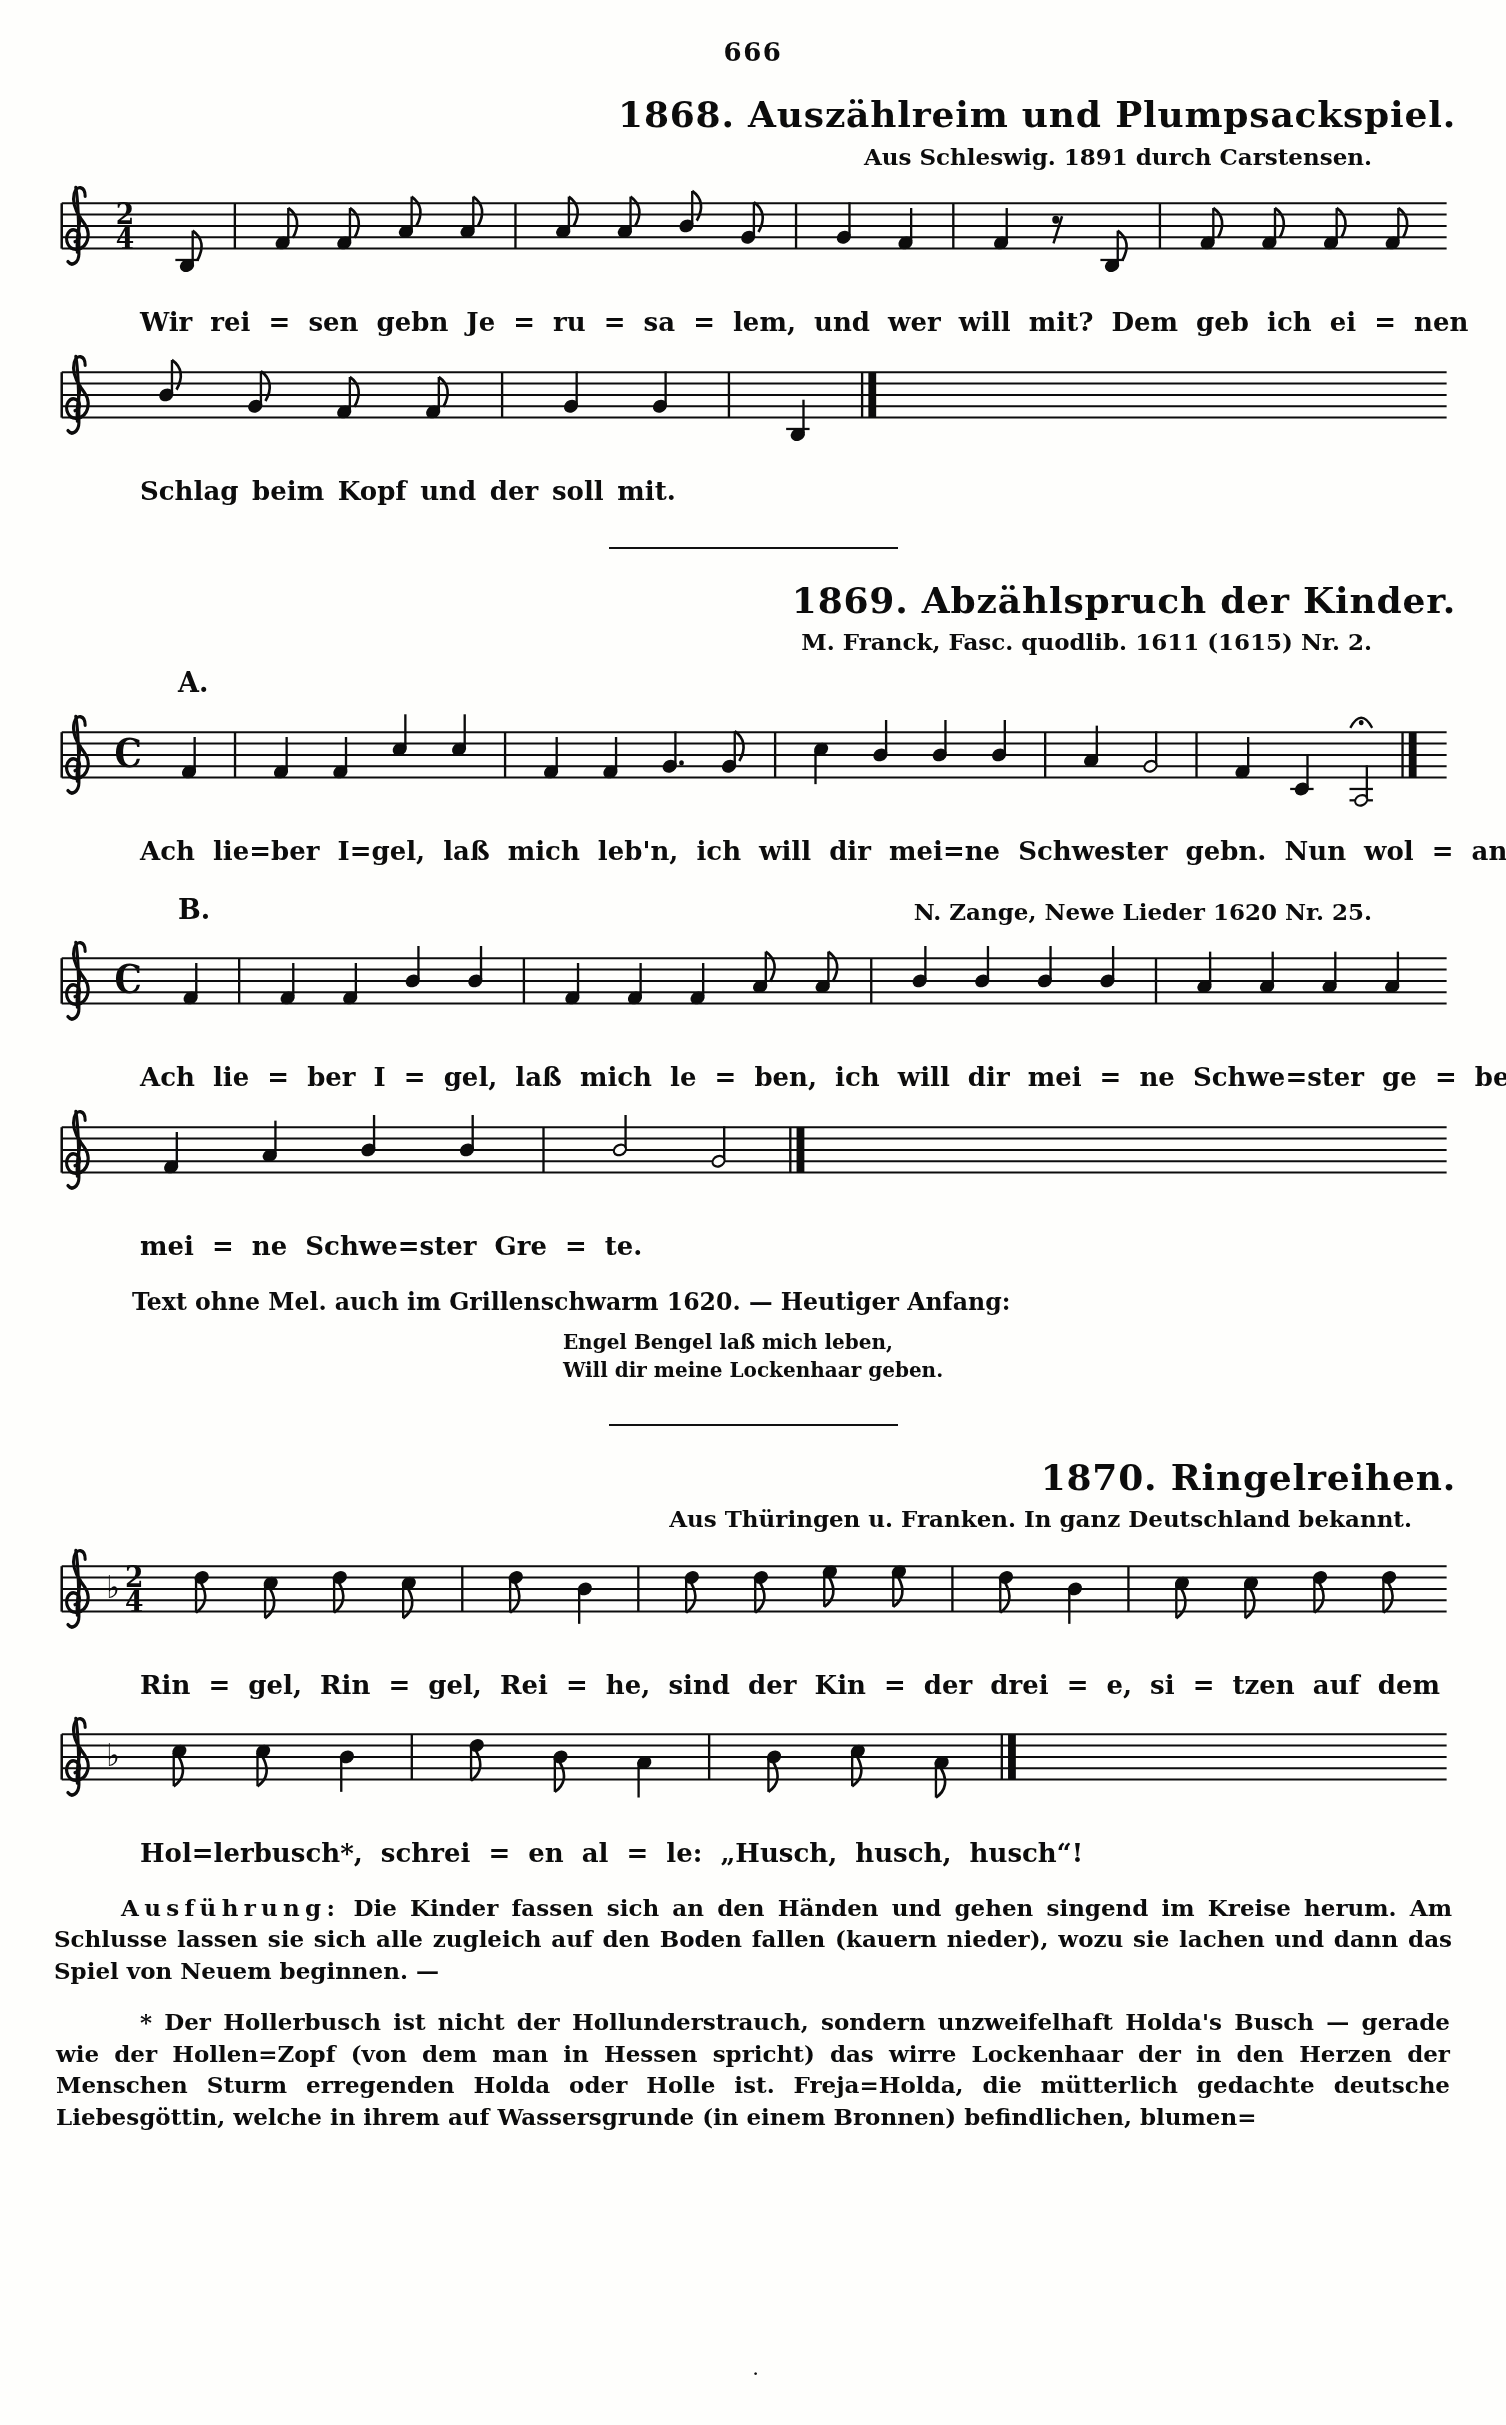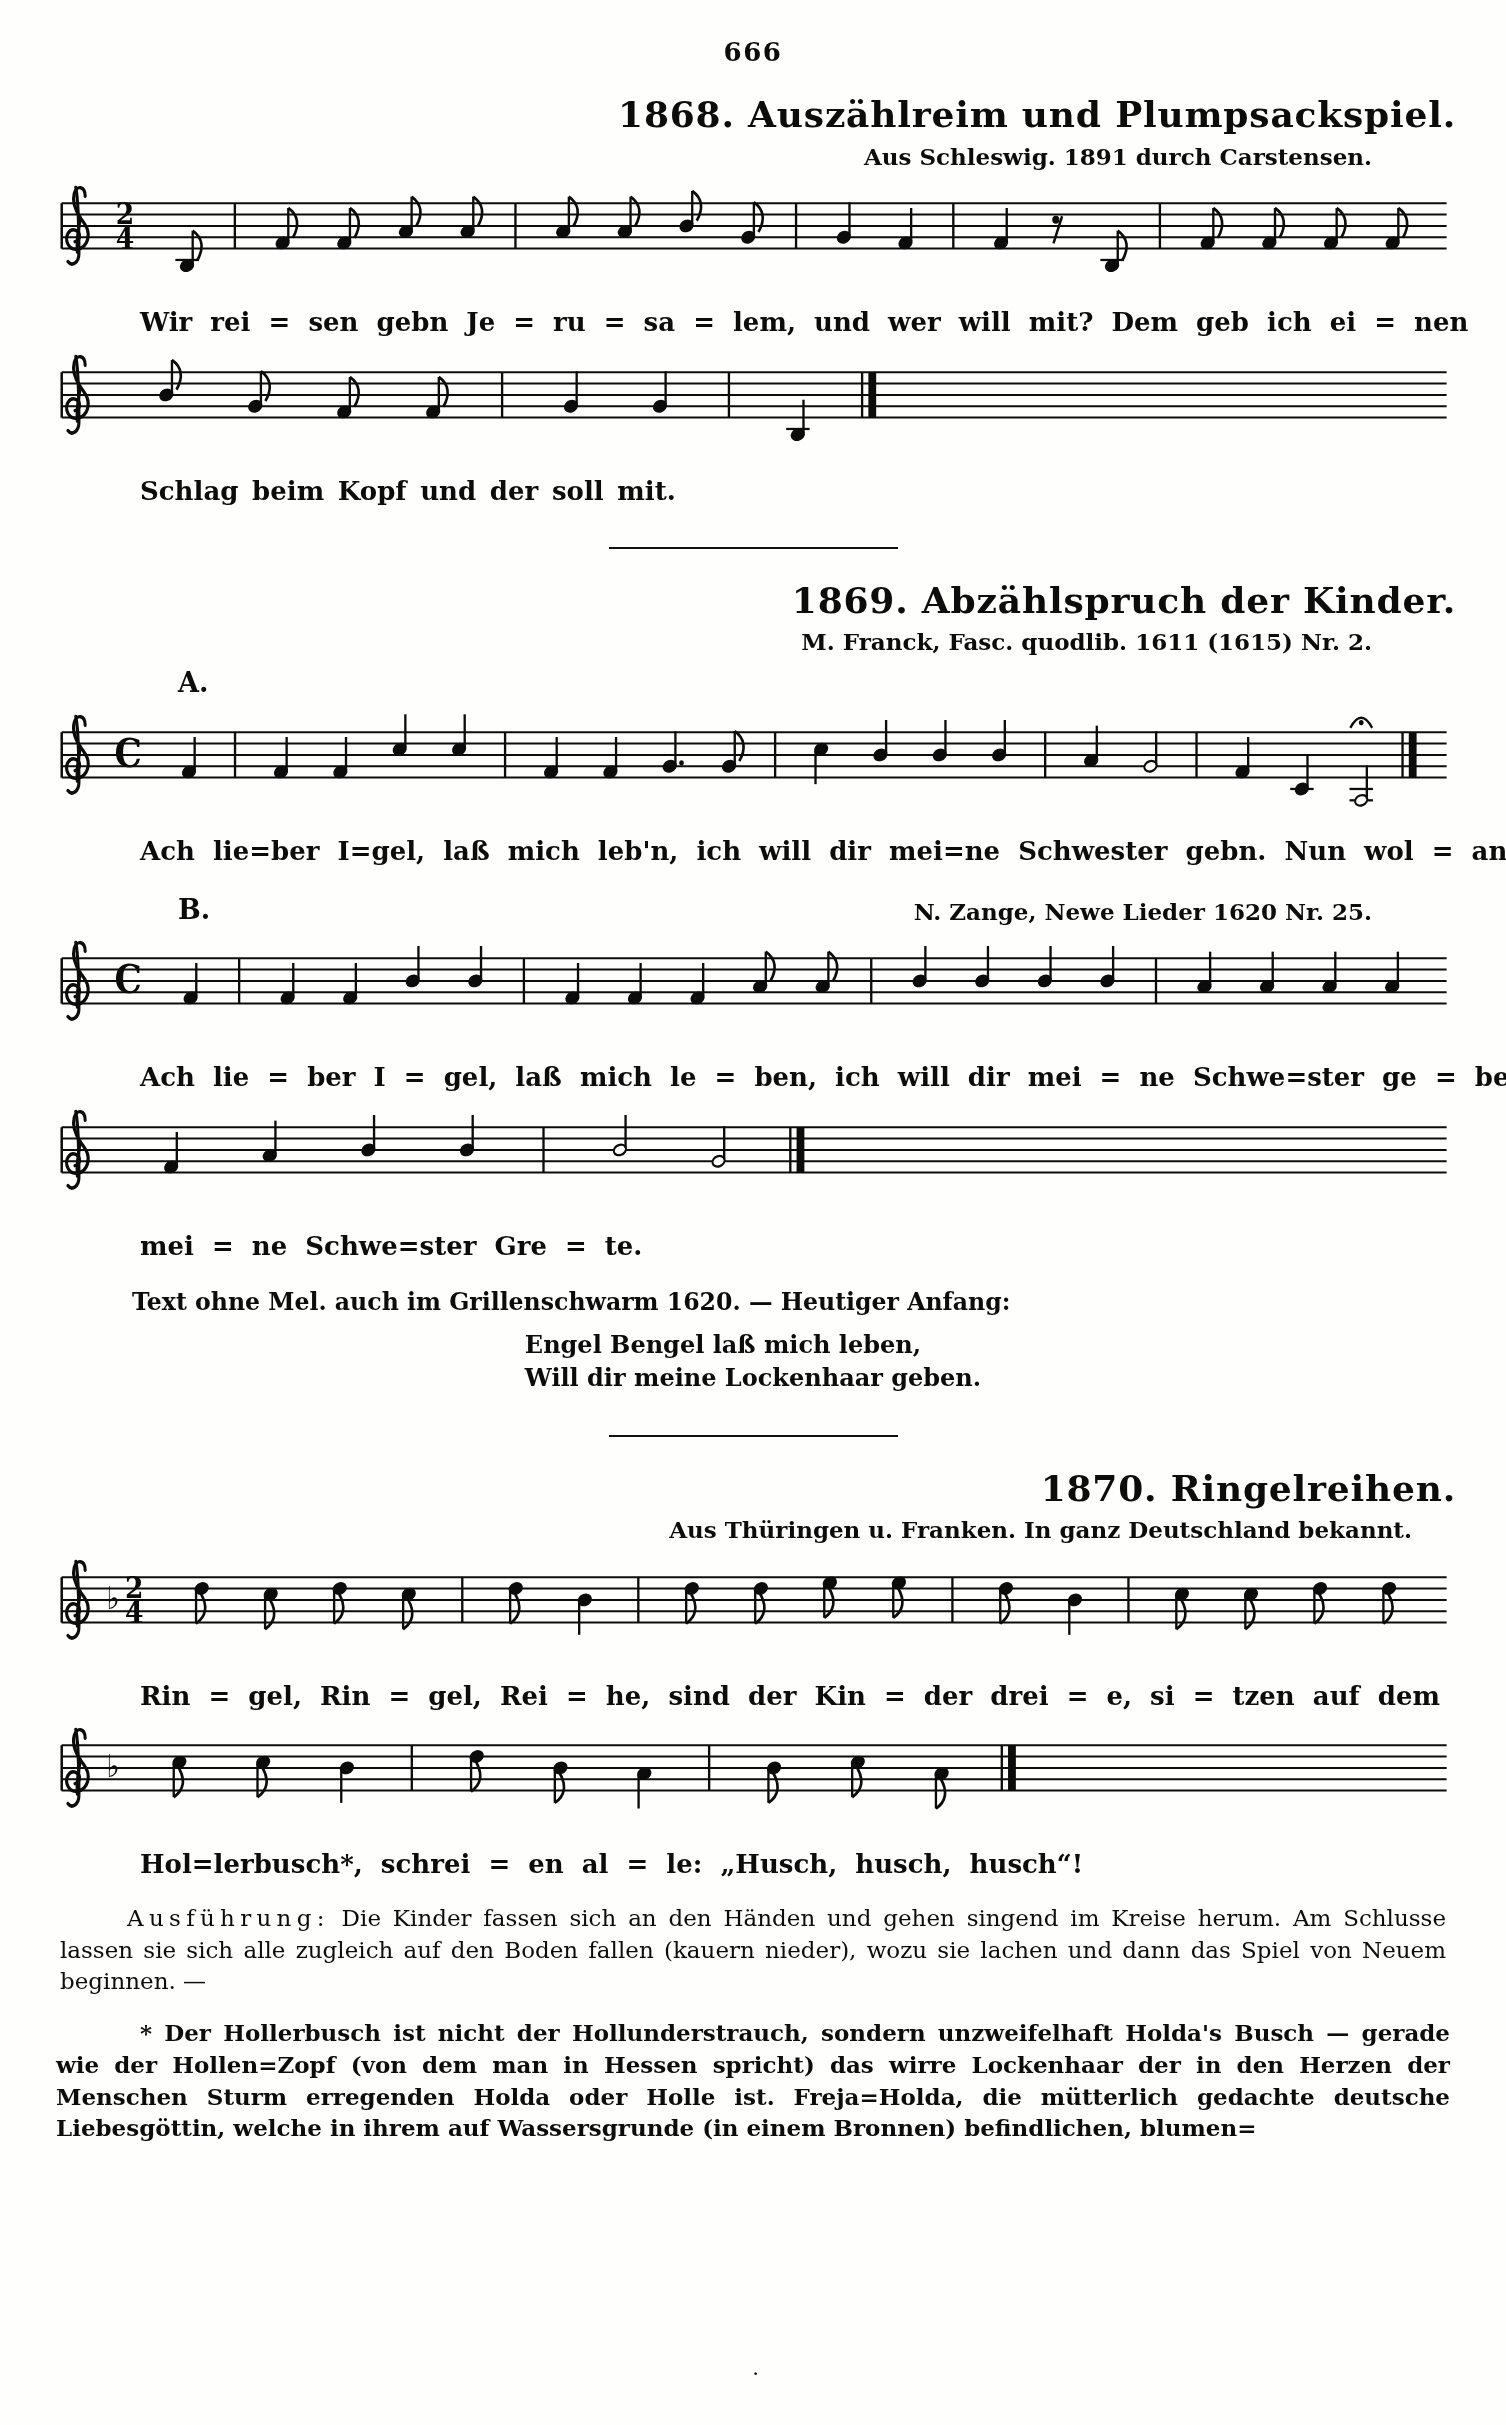--- a/index.html
+++ b/index.html
@@ -23,24 +23,24 @@
   .lyrics{
     font-size:26px;font-weight:bold;padding-left:90px;line-height:1.15;
     word-spacing:9px;margin-bottom:4.6px;white-space:nowrap;
   }
   .lyrics.tight{word-spacing:4.6px;}
   .part-label{font-size:27px;font-weight:bold;padding-left:128px;margin-top:12px;}
   .part-row{display:flex;justify-content:space-between;align-items:flex-end;margin-top:15px;}
   .part-row .source{flex:1;margin:0;}
   .divider{border:none;border-top:2.3px solid #111;width:289px;margin:40px auto 30px;}
   .note-line{font-size:23.6px;font-weight:bold;padding-left:82px;margin-top:26px;}
-  .verse{width:fit-content;margin:12px auto 6px;font-size:24px;font-weight:bold;line-height:1.4;}
+  .verse{width:fit-content;margin:12px auto 6px;font-size:20px;font-weight:bold;line-height:1.4;}
   .bodytext{
-    font-size:23px;font-weight:normal;line-height:1.36;text-align:justify;
-    margin:23px 10px 0;text-indent:67px;
+    font-size:23px;font-weight:bold;line-height:1.36;text-align:justify;
+    margin:23px 4px 0;text-indent:67px;
   }
   .footnote{
     font-size:23px;font-weight:bold;line-height:1.38;text-align:justify;
     margin:20px 6px 0;text-indent:84px;
   }
   .spaced{letter-spacing:5.3px;}
   .bottom-mark{position:absolute;bottom:43px;left:50%;font-size:15px;font-weight:bold;}
 </style>
 </head>
 <body>

